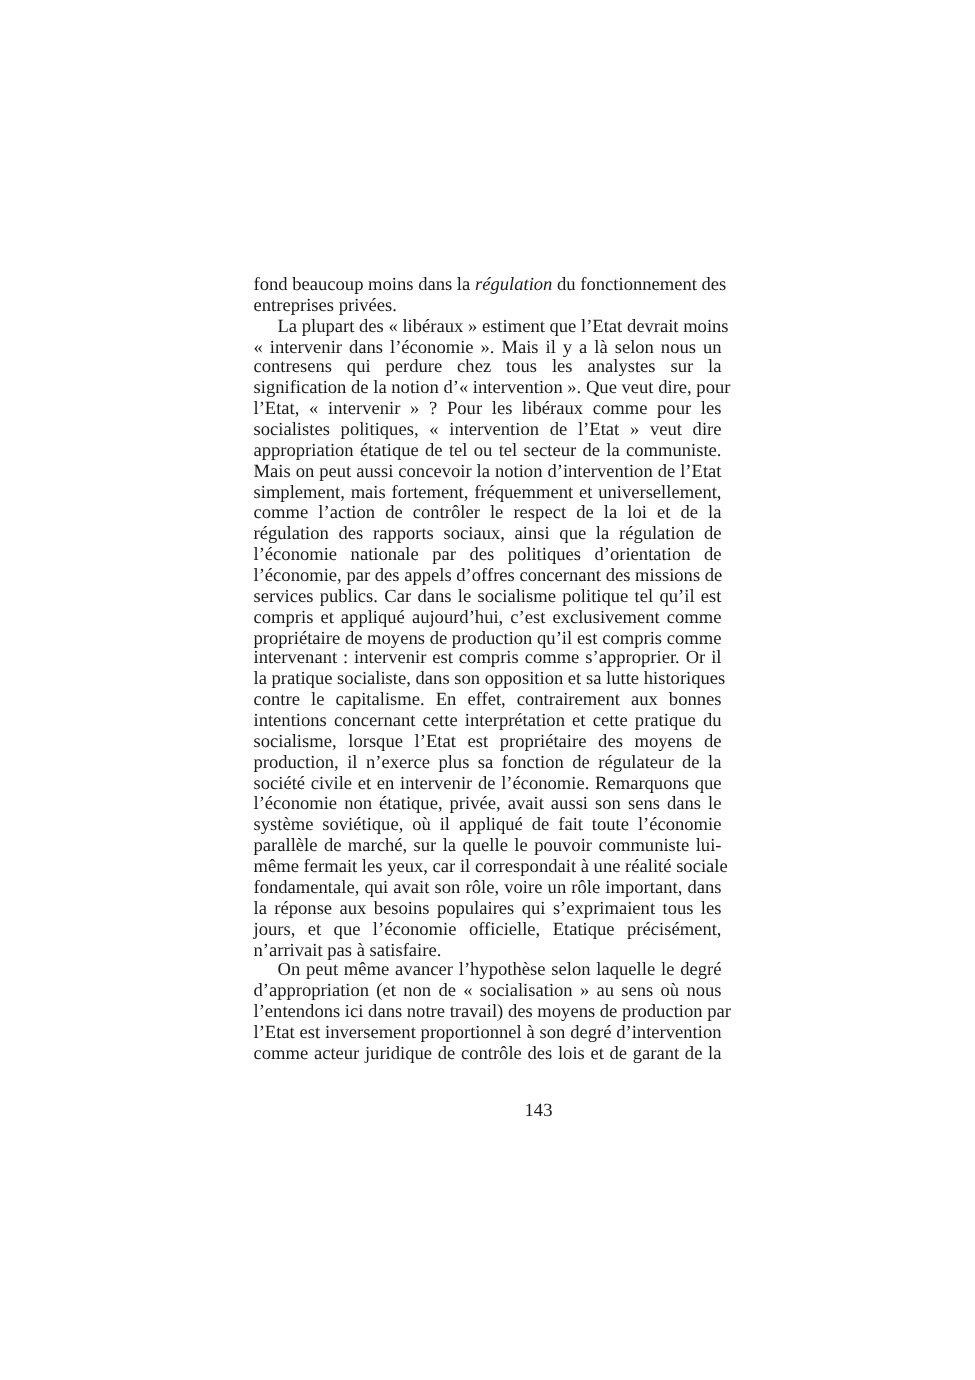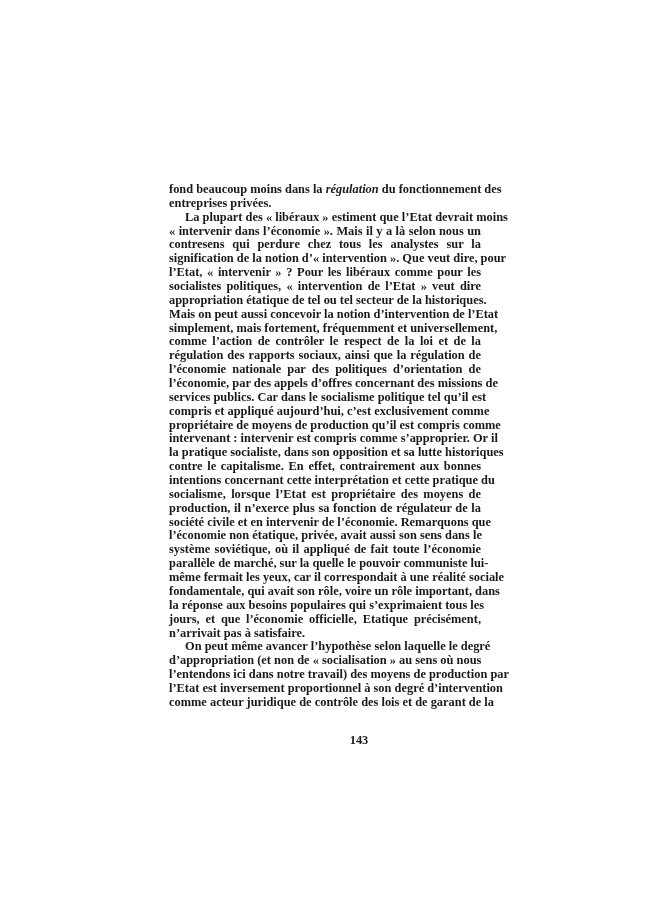--- a/index.html
+++ b/index.html
@@ -1,17 +1,17 @@
 <!DOCTYPE html>
 <html><head>
 <meta charset="utf-8">
 <style>
   html, body { margin:0; padding:0; background:#ffffff; }
   body { width:650px; height:920px; position:relative; overflow:hidden; }
-  .page { position:absolute; left:0; top:0; width:650px; height:920px; background:#fff;font-weight:bold; }
+  .page { position:absolute; left:0; top:0; width:650px; height:920px; background:#fff; }
   .text-block {
     position:absolute; left:169px; top:183px; width:312px;
     font-family:"Liberation Serif", serif; font-size:12.4px; line-height:13.87px;
     color:#1a1a1a;
   }
   .line { display:block; white-space:nowrap; text-align:justify; text-align-last:justify; height:13.87px; overflow:visible; }
   .line.last { text-align-last:left; }
   .line.indent { text-indent:16px; }
   .page-number {
     position:absolute; left:0; width:650px; top:733px; text-align:center;
@@ -28,21 +28,21 @@
         <span class="line">fond beaucoup moins dans la <em>régulation</em> du fonctionnement des</span>
         <span class="line last">entreprises privées.</span>
       </div>
       <div>
         <span class="line indent">La plupart des « libéraux » estiment que l’Etat devrait moins</span>
         <span class="line">« intervenir dans l’économie ». Mais il y a là selon nous un</span>
         <span class="line">contresens qui perdure chez tous les analystes sur la</span>
         <span class="line">signification de la notion d’« intervention ». Que veut dire, pour</span>
         <span class="line">l’Etat, « intervenir » ? Pour les libéraux comme pour les</span>
         <span class="line">socialistes politiques, « intervention de l’Etat » veut dire</span>
-        <span class="line">appropriation étatique de tel ou tel secteur de la historiques.</span>
+        <span class="line">appropriation étatique de tel ou tel secteur de la communiste.</span>
         <span class="line">Mais on peut aussi concevoir la notion d’intervention de l’Etat</span>
         <span class="line">simplement, mais fortement, fréquemment et universellement,</span>
         <span class="line">comme l’action de contrôler le respect de la loi et de la</span>
         <span class="line">régulation des rapports sociaux, ainsi que la régulation de</span>
         <span class="line">l’économie nationale par des politiques d’orientation de</span>
         <span class="line">l’économie, par des appels d’offres concernant des missions de</span>
         <span class="line">services publics. Car dans le socialisme politique tel qu’il est</span>
         <span class="line">compris et appliqué aujourd’hui, c’est exclusivement comme</span>
         <span class="line">propriétaire de moyens de production qu’il est compris comme</span>
         <span class="line">intervenant : intervenir est compris comme s’approprier. Or il</span>

